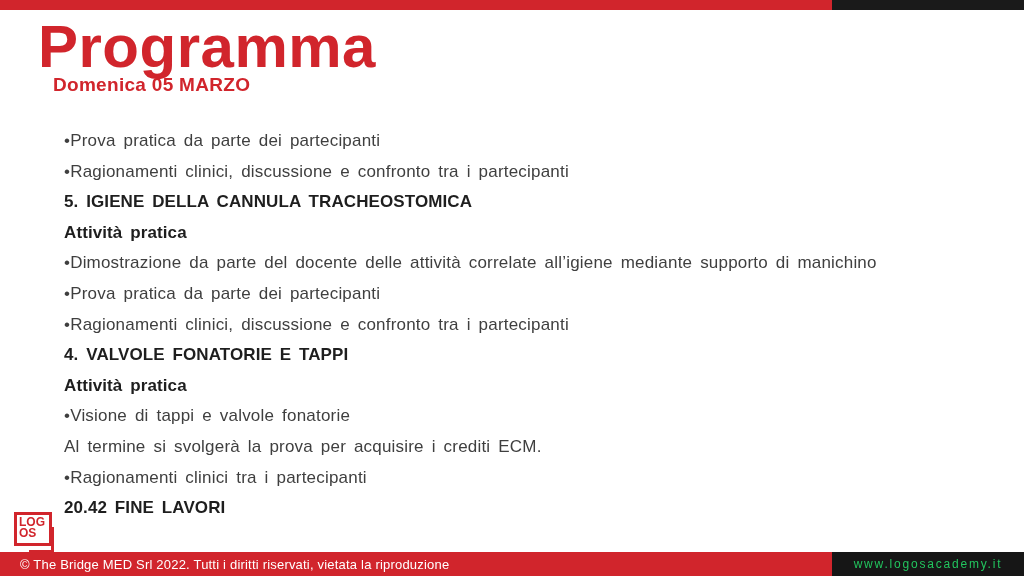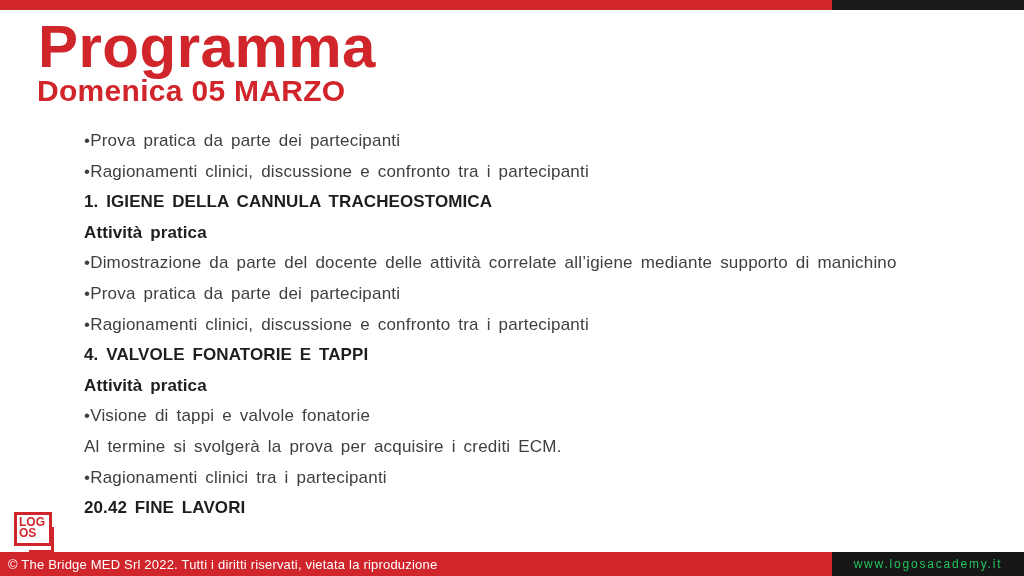--- a/index.html
+++ b/index.html
@@ -17,32 +17,31 @@
   .top-bar .red-seg   { position: absolute; left: 0;   top: 0; width: 832px; height: 10px; background: #D1252C; }
   .top-bar .black-seg { position: absolute; left: 832px; top: 0; width: 192px; height: 10px; background: #1A1A1A; }
 
   
   .slide-title {
     position: absolute; left: 38px; top: 12px;
     font-size: 60px; font-weight: 800; letter-spacing: 0.5px;
     color: #D1252C;
   }
   .slide-subtitle {
-    position: absolute; left: 37px; top: 74px;
-    font-size: 30px; font-weight: 800; letter-spacing: 0.3px;
+    position: absolute; left: 53px; top: 74px;
+    font-size: 19px; font-weight: 800; letter-spacing: 0.3px;
     color: #D1252C;
   }
 
   
   .content {
     position: absolute; left: 64px; top: 126px; width: 910px;
     font-size: 17px; line-height: 30.6px;
     letter-spacing: 0.2px; word-spacing: 3px;
     color: #3F3F3F;
-    margin-left: 20px;
   }
   .content .line { white-space: nowrap; }
   .content .line.bold { font-weight: 700; color: #1E1E1E; letter-spacing: 0.1px; }
 
   
   .logo {
     position: absolute; left: 14px; top: 512px;
     width: 38px; height: 34px;
     border: 3px solid #D1252C;
     background: #ffffff;
@@ -56,21 +55,21 @@
   
   .logo .corner-h { position: absolute; left: 12px; top: 35px; width: 25px; height: 3px; background: #D1252C; }
   .logo .corner-v { position: absolute; left: 34px; top: 12px; width: 3px; height: 26px; background: #D1252C; }
 
   
   .footer { position: absolute; left: 0; top: 552px; width: 1024px; height: 24px; }
   .footer .copyright-bar {
     position: absolute; left: 0; top: 0; width: 832px; height: 24px;
     background: #D1252C;
     display: flex; align-items: center;
-    padding-left: 8px;
+    padding-left: 20px;
     color: #ffffff; font-size: 13px; letter-spacing: 0.2px; text-align: center;
   }
   .footer .website-bar {
     position: absolute; left: 832px; top: 0; width: 192px; height: 24px;
     background: #161616;
     display: flex; align-items: center; justify-content: center;
     color: #22c55e; font-size: 12px; letter-spacing: 1.8px;
   }
 </style>
 </head>
@@ -80,21 +79,21 @@
   <div class="red-seg"></div>
   <div class="black-seg"></div>
 </div>
 
 <h1 class="slide-title">Programma</h1>
 <h2 class="slide-subtitle">Domenica 05 MARZO</h2>
 
 <div class="content">
     <div class="line">•Prova pratica da parte dei partecipanti</div>
     <div class="line">•Ragionamenti clinici, discussione e confronto tra i partecipanti</div>
-    <div class="line bold">1. IGIENE DELLA CANNULA TRACHEOSTOMICA</div>
+    <div class="line bold">5. IGIENE DELLA CANNULA TRACHEOSTOMICA</div>
     <div class="line bold">Attività pratica</div>
     <div class="line">•Dimostrazione da parte del docente delle attività correlate all’igiene mediante supporto di manichino</div>
     <div class="line">•Prova pratica da parte dei partecipanti</div>
     <div class="line">•Ragionamenti clinici, discussione e confronto tra i partecipanti</div>
     <div class="line bold">4. VALVOLE FONATORIE E TAPPI</div>
     <div class="line bold">Attività pratica</div>
     <div class="line">•Visione di tappi e valvole fonatorie</div>
     <div class="line">Al termine si svolgerà la prova per acquisire i crediti ECM.</div>
     <div class="line">•Ragionamenti clinici tra i partecipanti</div>
     <div class="line bold">20.42 FINE LAVORI</div>

